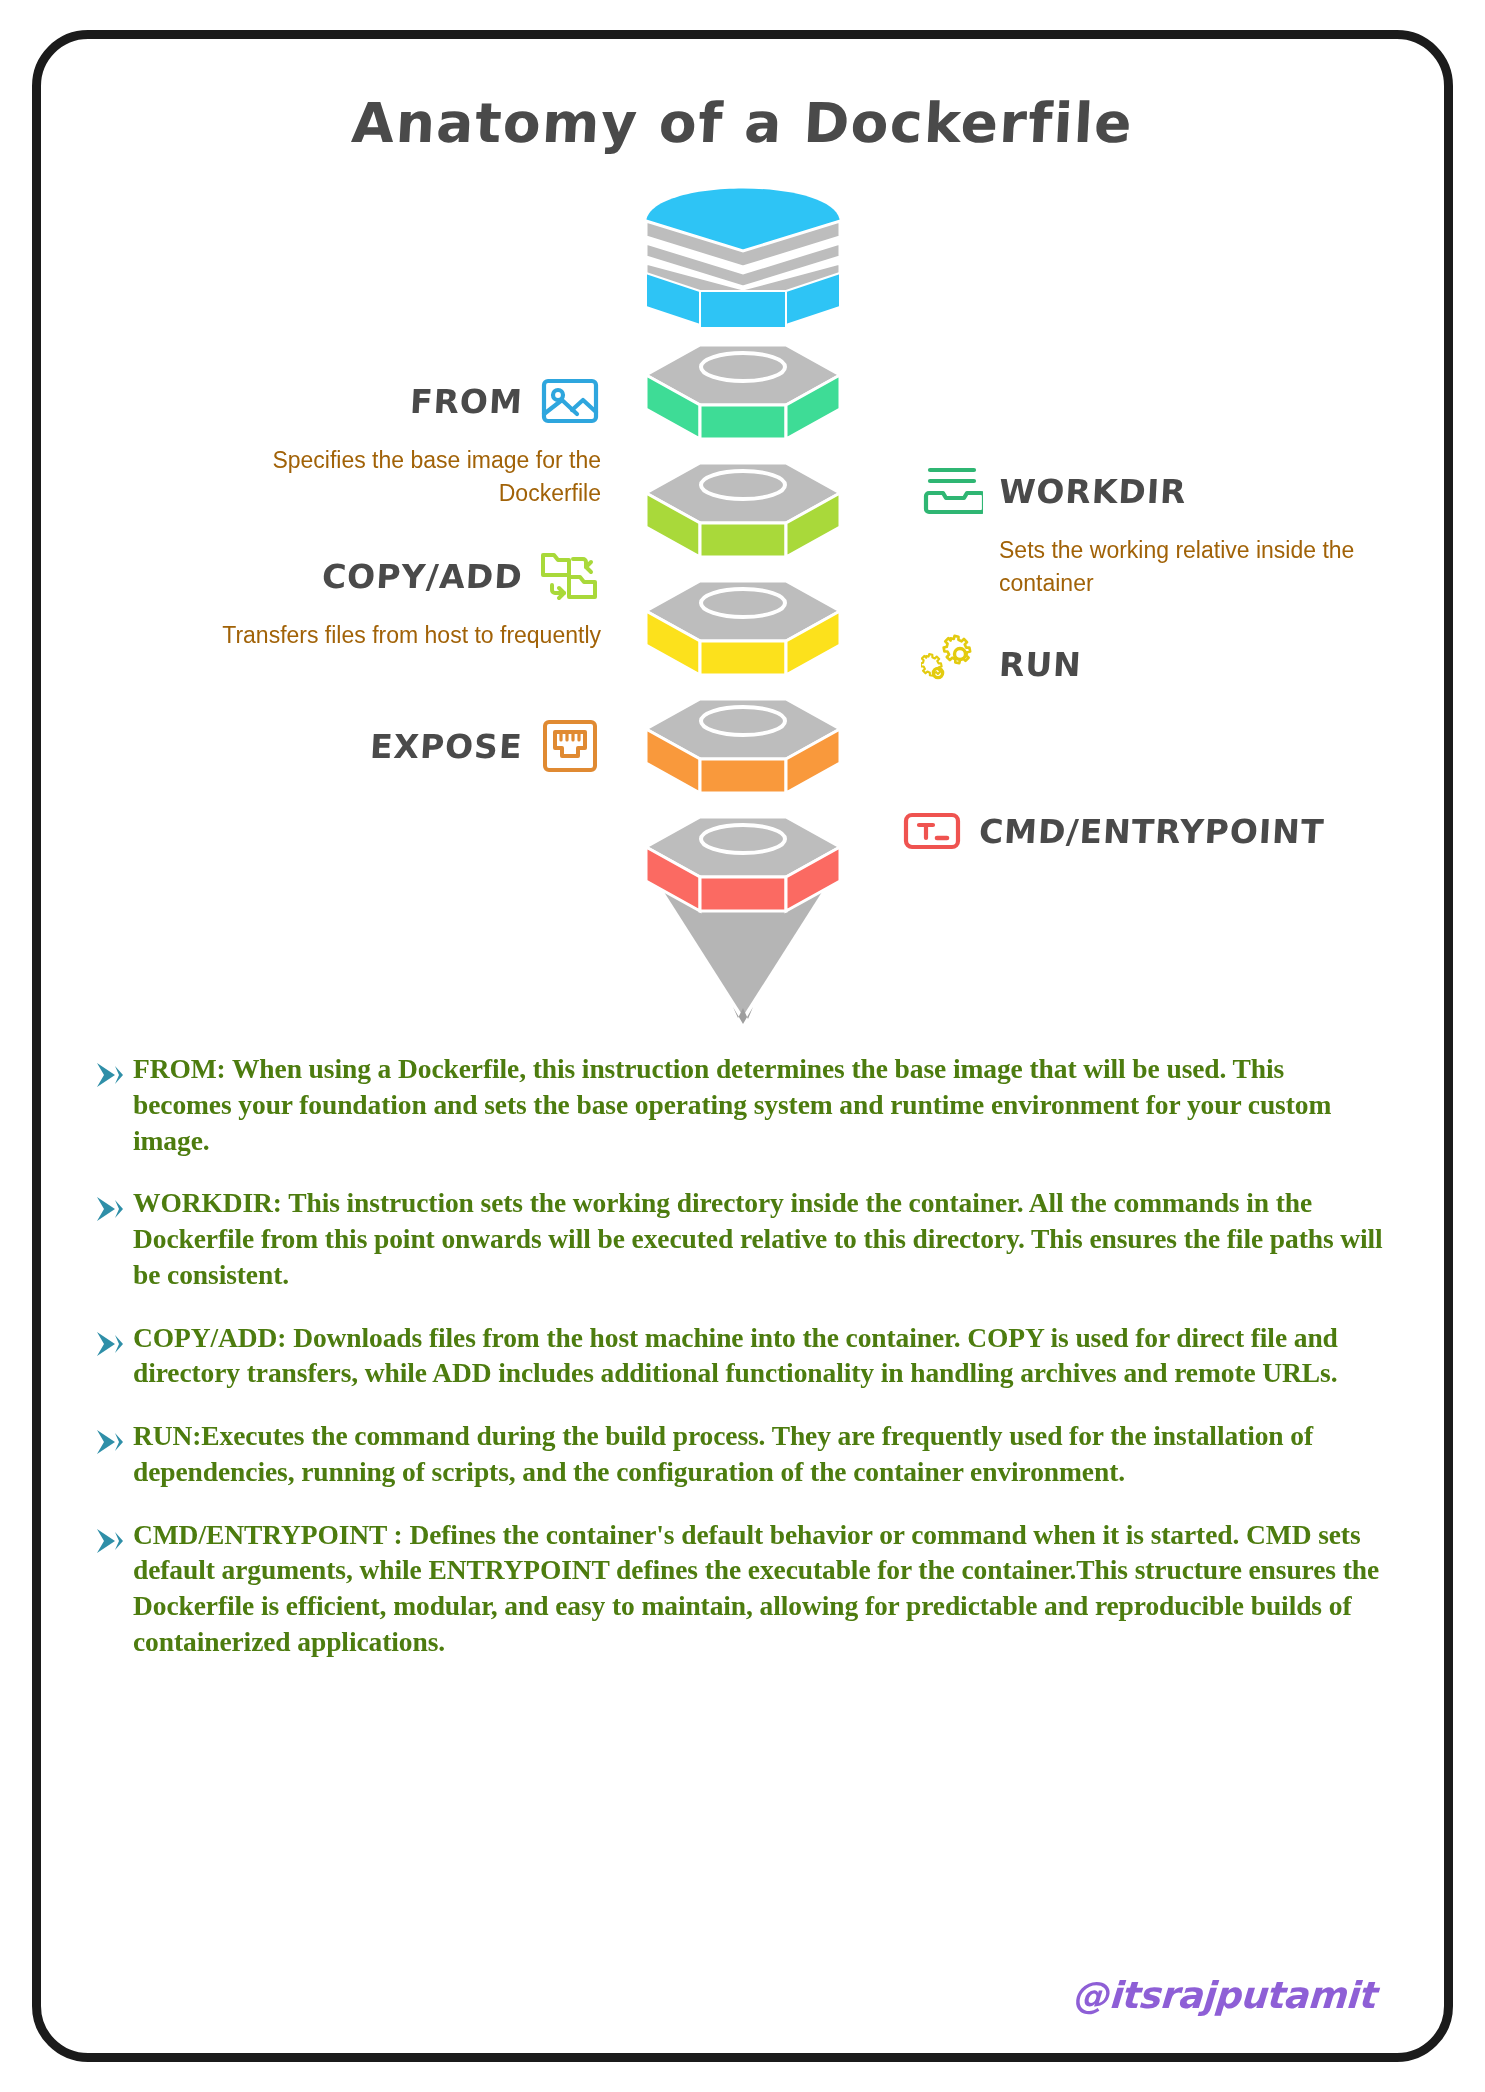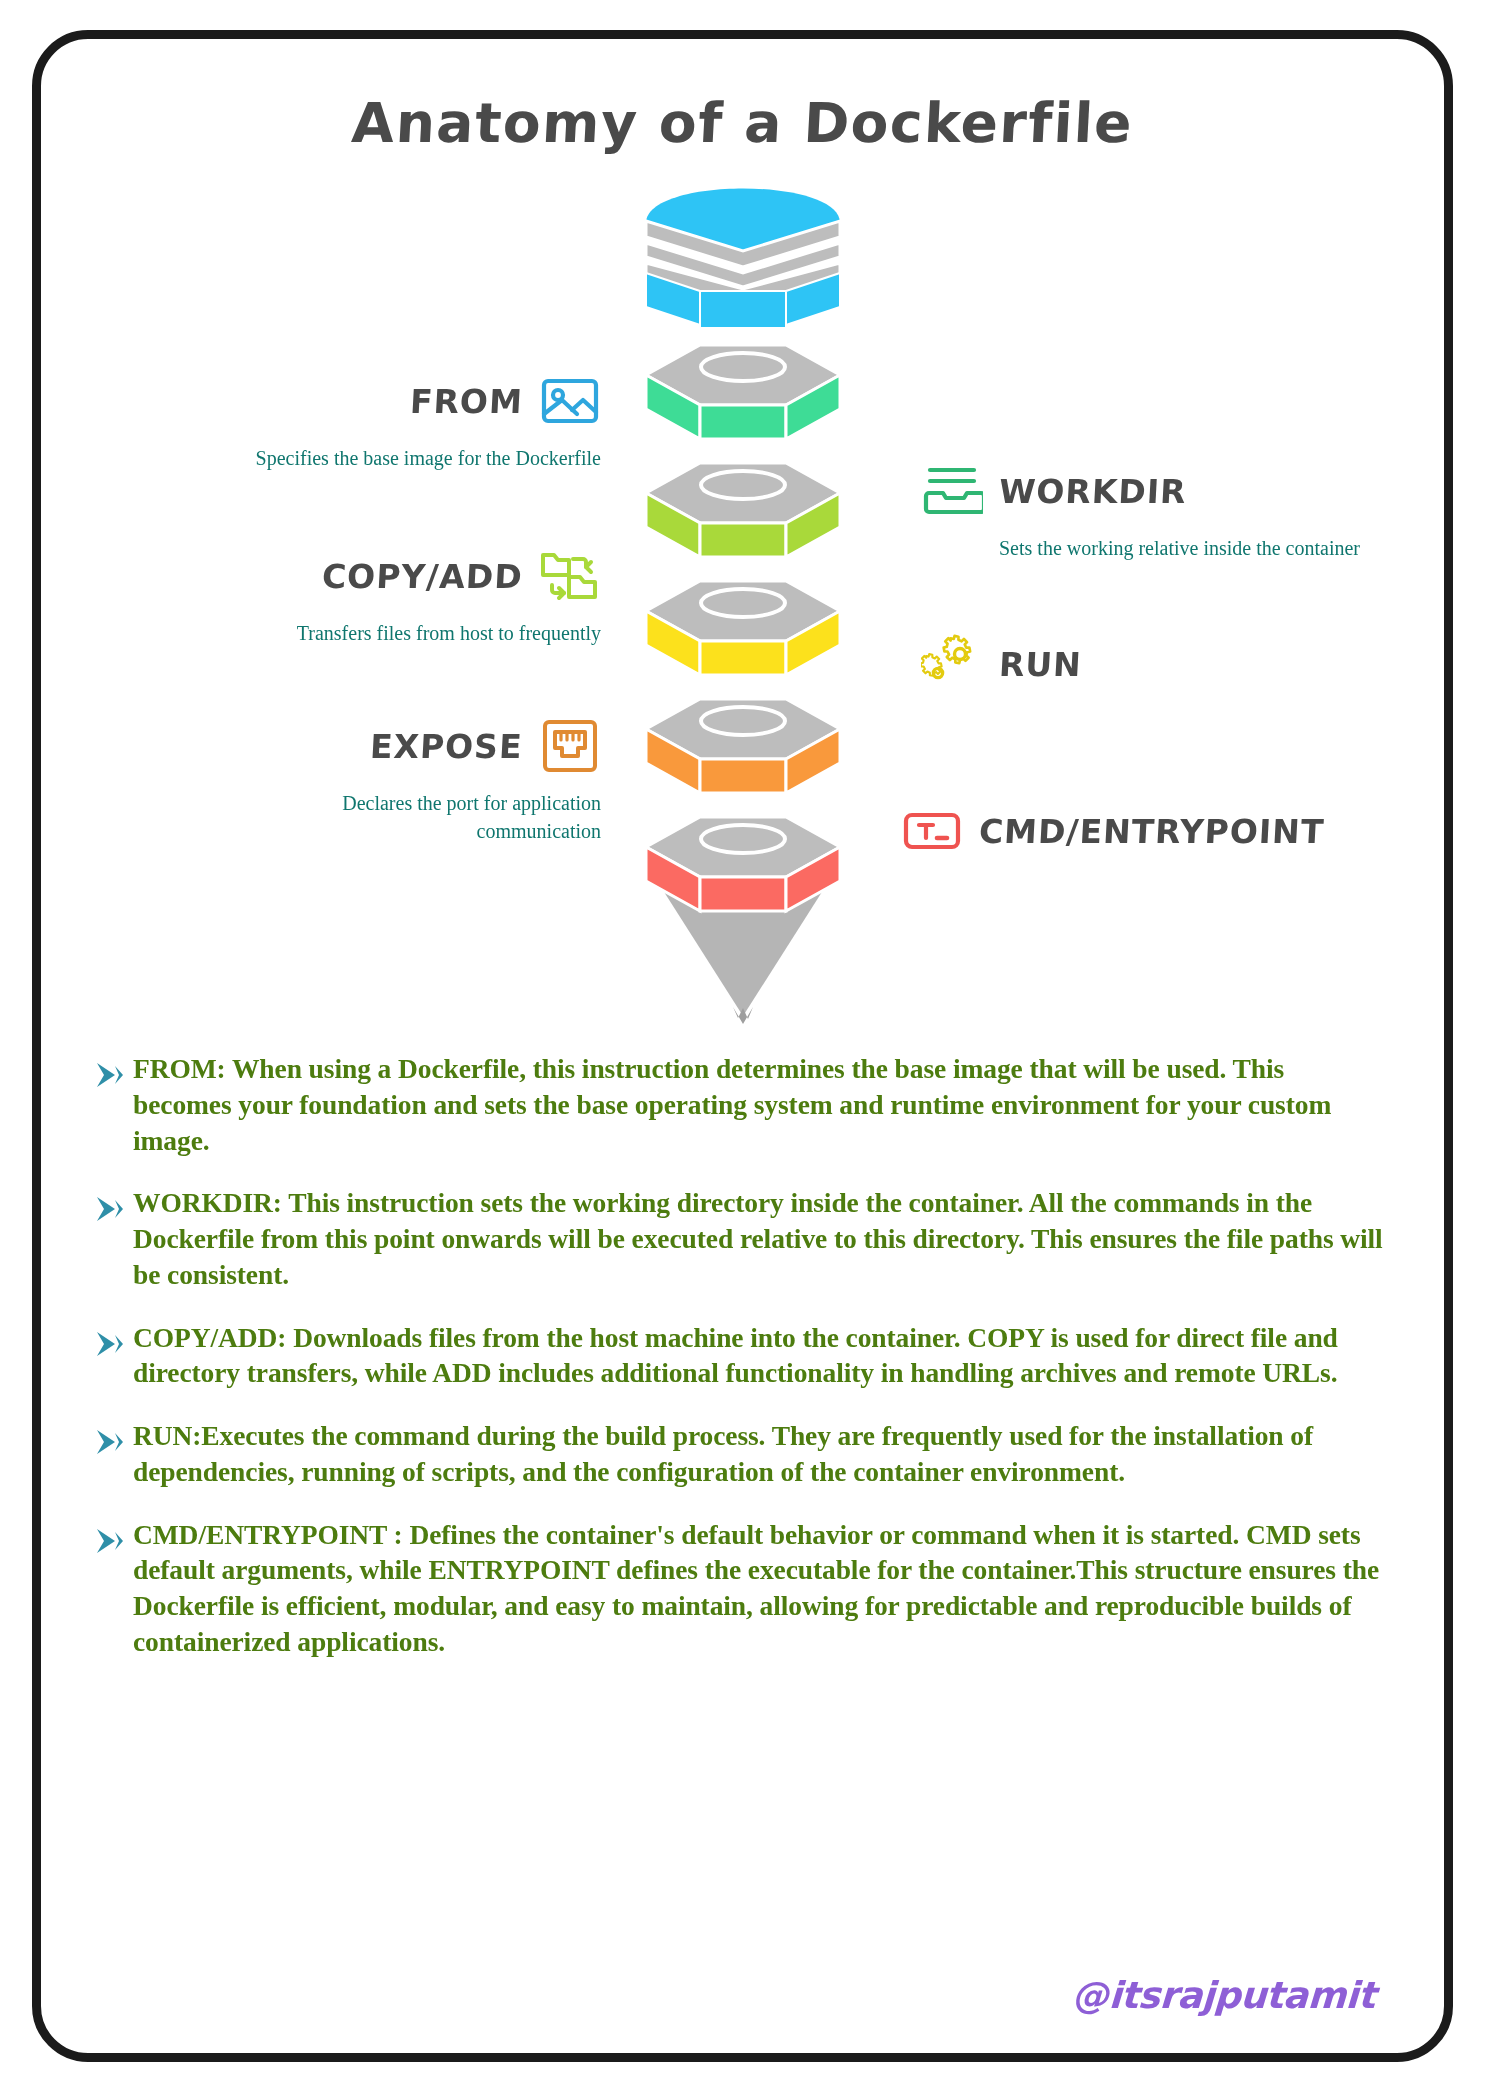--- a/index.html
+++ b/index.html
@@ -64,24 +64,24 @@
   .kw{
     font-family:"DejaVu Sans", sans-serif;
     font-weight:bold;
     font-size:33px;
     letter-spacing:1px;
     color:#4a4a4a;
     transform:skewX(-3deg);
     white-space:nowrap;
   }
   .desc{
-    font-family:Liberation Serif, serif;
-    font-size:20px;
+    font-family:Liberation Sans, sans-serif;
+    font-size:23px;
     line-height:1.42;
-    color:#0f766e;
+    color:#a16207;
     margin-top:12px;
     max-width:380px;
   }
   .desc.ralign{ text-align:right; margin-left:auto; }
   .desc.lalign{ text-align:left; }
   .ico{ width:62px;height:62px;flex:0 0 62px; }
   .ico svg{ display:block;width:62px;height:62px; }
 
   
   .bullets{
@@ -261,21 +261,20 @@
         <div class="lbl-row left">
           <span class="kw">EXPOSE</span>
           <span class="ico">
             <svg viewBox="0 0 62 62" fill="none" stroke="#e08a32" stroke-width="4" stroke-linecap="round" stroke-linejoin="round">
               <rect x="6" y="7" width="50" height="48" rx="4"></rect>
               <path d="M16 17 h30 v16 l-7 0 v8 h-16 v-8 l-7 0 z"></path>
               <path d="M22 17 v8 M28 17 v8 M34 17 v8 M40 17 v8" stroke-width="3.2"></path>
             </svg>
           </span>
         </div>
-        <div class="desc ralign">Declares the port for application communication</div>
       </div>
 
       <div class="lbl" style="left:860px; top:635px; width:500px;">
         <div class="lbl-row right">
           <span class="ico">
             <svg viewBox="0 0 62 62" fill="none" stroke="#ef5350" stroke-width="4.2" stroke-linecap="round" stroke-linejoin="round">
               <rect x="5" y="15" width="52" height="32" rx="6"></rect>
               <path d="M18 25 h14 M25 25 v13"></path>
               <path d="M36 38 h10" stroke-width="4.6"></path>
             </svg>

